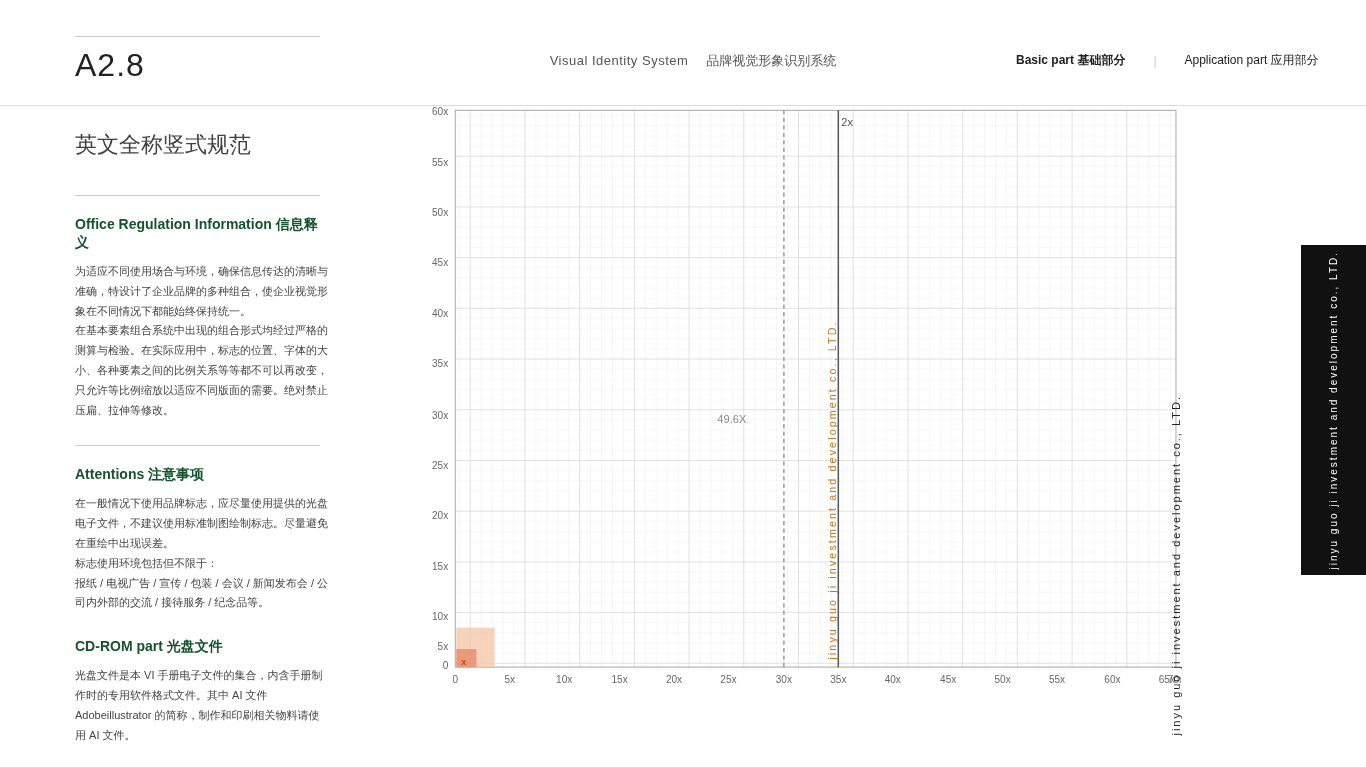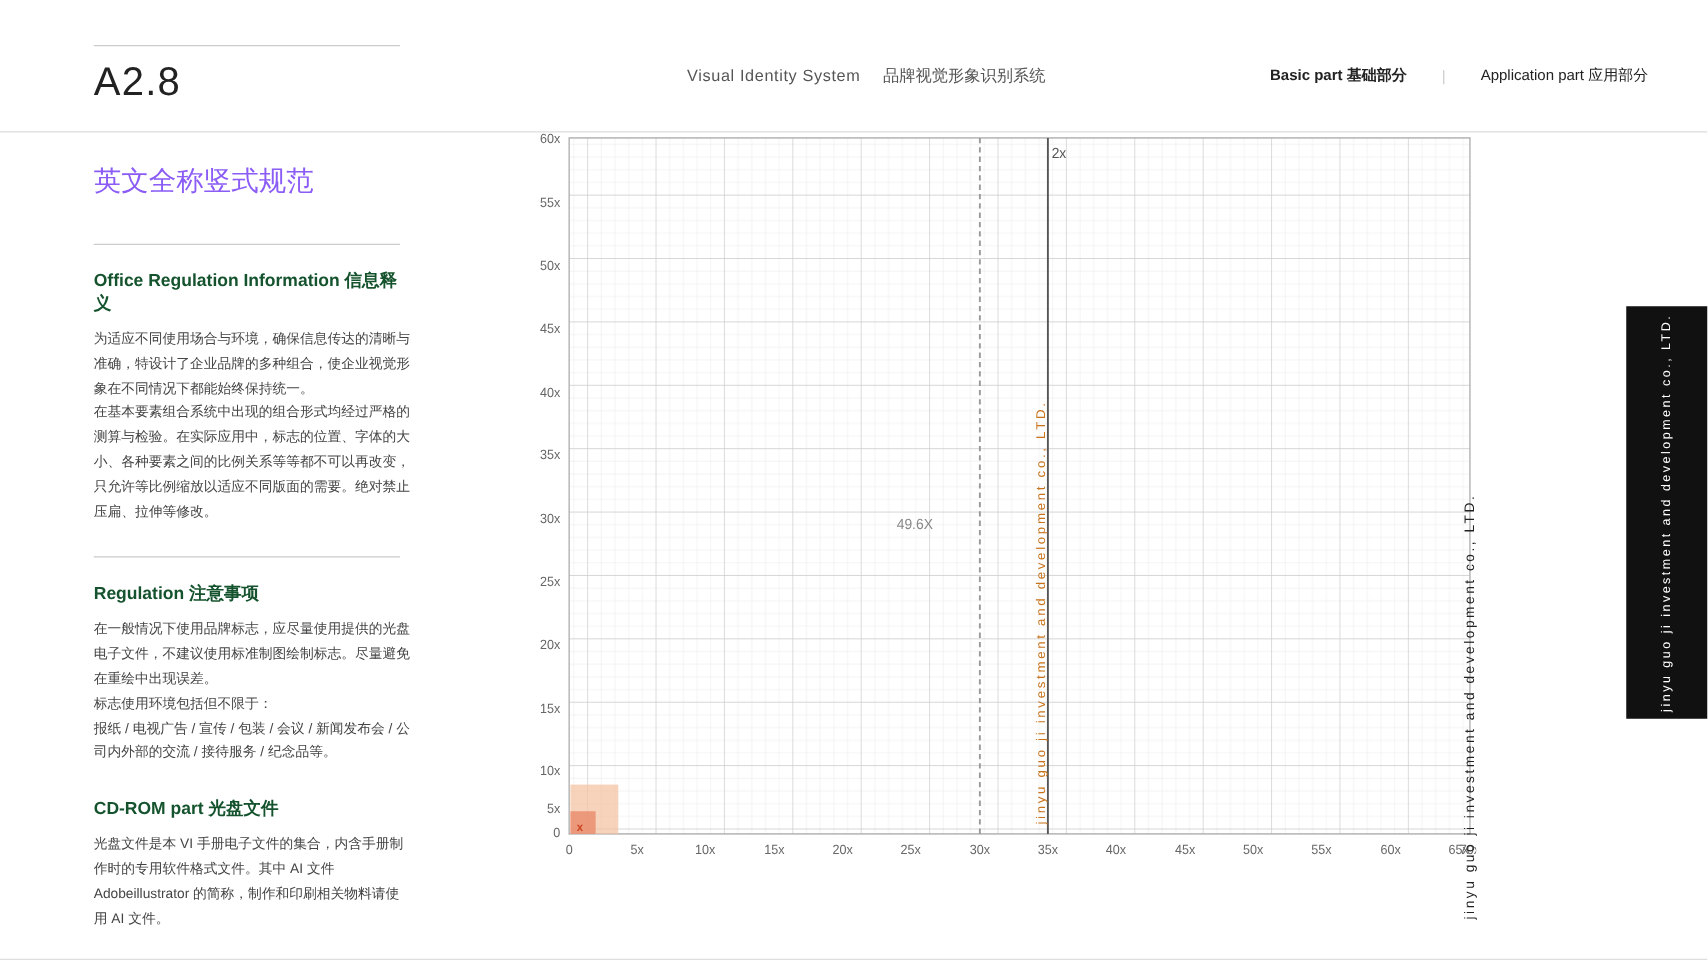--- a/index.html
+++ b/index.html
@@ -90,21 +90,21 @@
     .left-panel {
       position: absolute;
       top: 90px;
       left: 0;
       width: 370px;
       padding: 20px 40px 20px 75px;
     }
 
     .section-title-cn {
       font-size: 22px;
-      color: #8b5cf6;
+      color: #404040;
       font-weight: normal;
       margin-bottom: 35px;
       margin-top: 20px;
     }
 
     .section-divider {
       width: 245px;
       height: 1px;
       background: #ccc;
       margin-bottom: 20px;
@@ -201,21 +201,21 @@
   <div class="section-divider"></div>
 
   <div class="subsection">
     <div class="subsection-title">Office Regulation Information 信息释义</div>
     <div class="subsection-body">为适应不同使用场合与环境，确保信息传达的清晰与准确，特设计了企业品牌的多种组合，使企业视觉形象在不同情况下都能始终保持统一。<br>在基本要素组合系统中出现的组合形式均经过严格的测算与检验。在实际应用中，标志的位置、字体的大小、各种要素之间的比例关系等等都不可以再改变，只允许等比例缩放以适应不同版面的需要。绝对禁止压扁、拉伸等修改。</div>
   </div>
 
   <div class="section-divider"></div>
 
   <div class="subsection">
-    <div class="subsection-title">Regulation 注意事项</div>
+    <div class="subsection-title">Attentions 注意事项</div>
     <div class="subsection-body">在一般情况下使用品牌标志，应尽量使用提供的光盘电子文件，不建议使用标准制图绘制标志。尽量避免在重绘中出现误差。<br>标志使用环境包括但不限于：<br>报纸 / 电视广告 / 宣传 / 包装 / 会议 / 新闻发布会 / 公司内外部的交流 / 接待服务 / 纪念品等。</div>
   </div>
 
   <div class="subsection">
     <div class="subsection-title">CD-ROM part 光盘文件</div>
     <div class="subsection-body">光盘文件是本 VI 手册电子文件的集合，内含手册制作时的专用软件格式文件。其中 AI 文件 Adobeillustrator 的简称，制作和印刷相关物料请使用 AI 文件。</div>
   </div>
 </div>
 
 <div class="chart-container">

